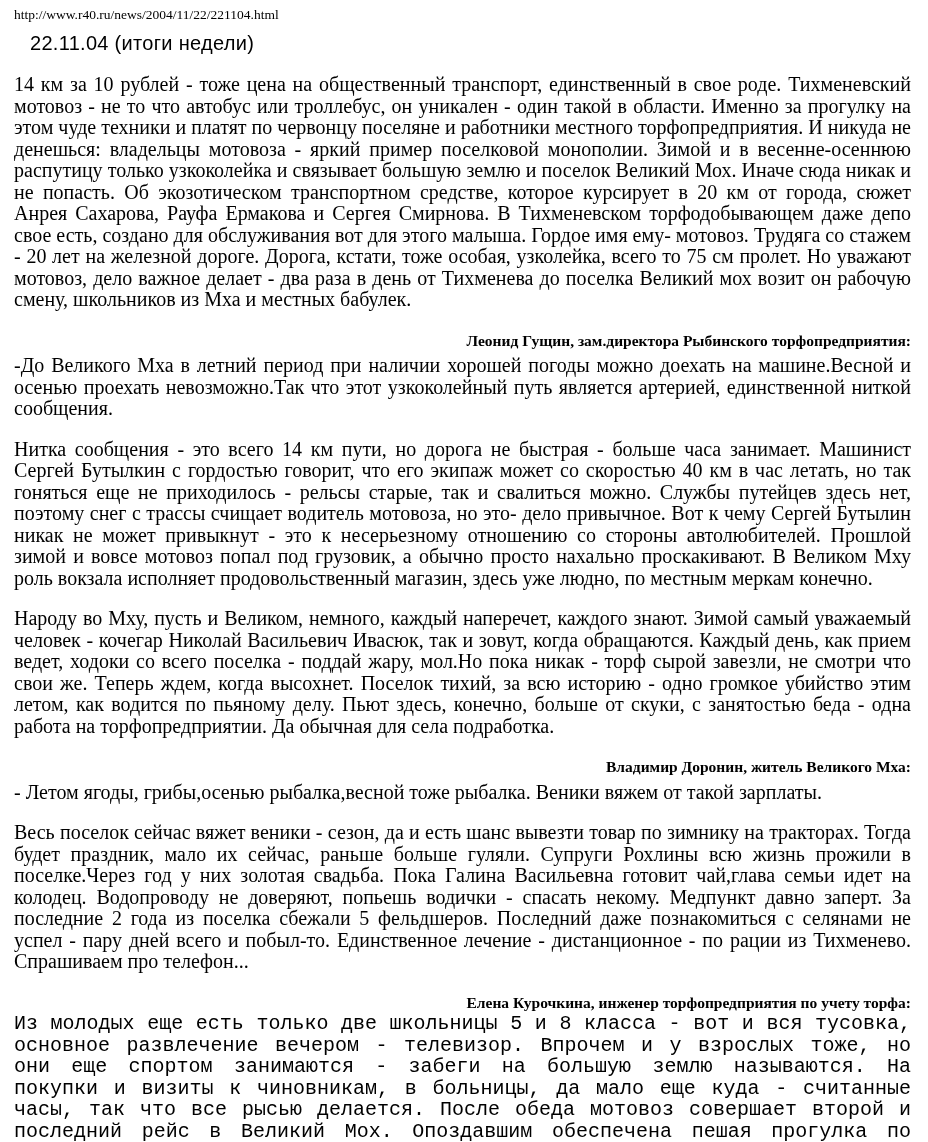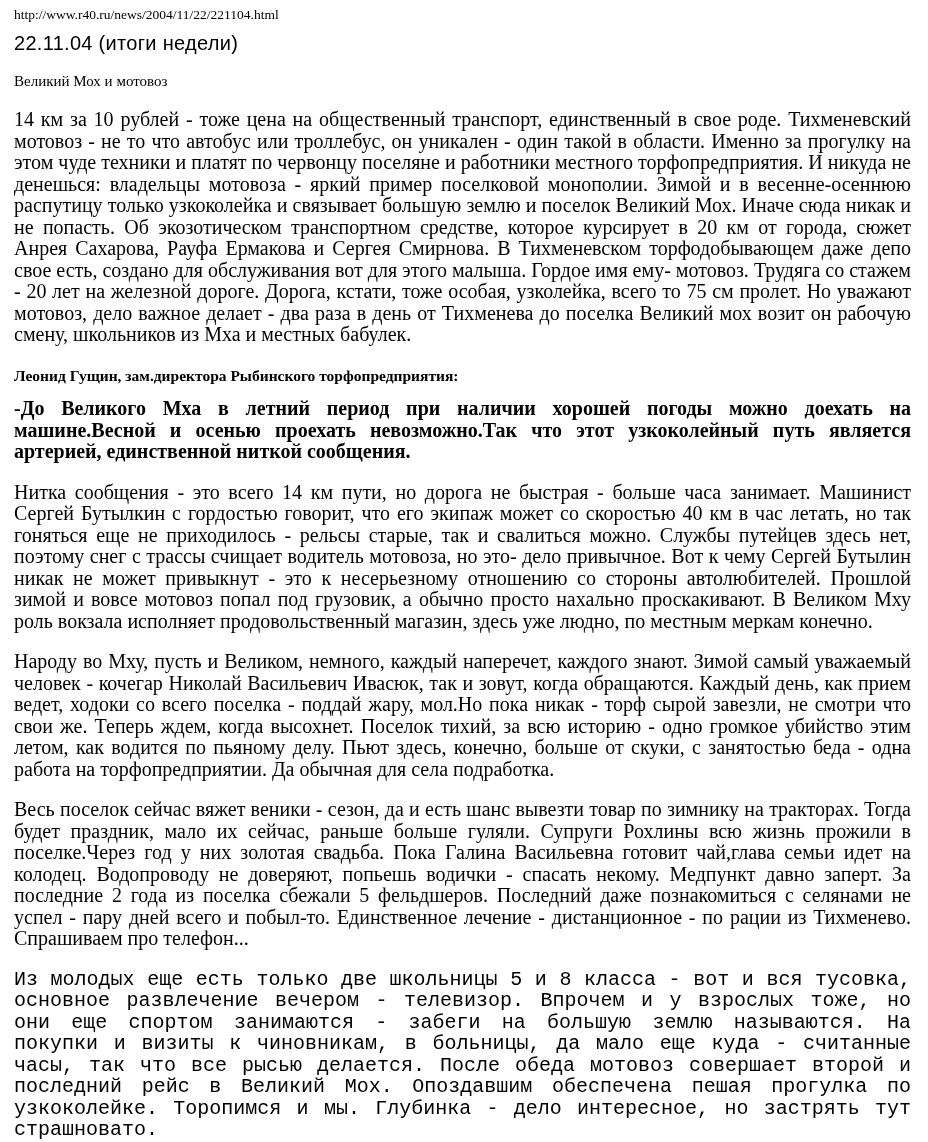--- a/index.html
+++ b/index.html
@@ -11,60 +11,65 @@
   }
   .page { padding: 6px 17px 0 14px; border-radius: 14px; }
   .url {
     font-size: 13.5px; line-height: 17px;
     font-family: "Liberation Serif", serif;
   }
   .title {
     font-family: "Liberation Sans", sans-serif;
     font-size: 20px; font-weight: 400;
     letter-spacing: 0.3px;
-    margin: 9px 0 0 0;
+    margin: 9px 0 0 16px;
   }
   .subtitle { font-size: 15px; margin-top: 18px; }
   .para, .quote {
     font-size: 20px; line-height: 21.5px;
     text-align: justify;
     margin: 19px 0 0 0;
   }
   .speech { margin-top: 19px; }
   .speaker {
     font-size: 15.5px; line-height: 21.5px;
     font-weight: bold;
+    text-align: right;
   }
-  .speech .quote { margin-top: 12px; font-weight: bold; }
+  .speech .quote { margin-top: 4px; }
   .para.no-gap { margin-top: 0; font-family: Liberation Mono, monospace; }
 </style>
 </head>
 <body>
 
 <div class="page">
 
   <div class="url">http://www.r40.ru/news/2004/11/22/221104.html</div>
 
   <h1 class="title">22.11.04 (итоги недели)</h1>
 
-  <div class="subtitle">Великий Мох и мотовоз</div>
 
   <p class="para">14 км за 10 рублей - тоже цена на общественный транспорт, единственный в свое роде. Тихменевский мотовоз - не то что автобус или троллебус, он уникален - один такой в области. Именно за прогулку на этом чуде техники и платят по червонцу поселяне и работники местного торфопредприятия. И никуда не денешься: владельцы мотовоза - яркий пример поселковой монополии. Зимой и в весенне-осеннюю распутицу только узкоколейка и связывает большую землю и поселок Великий Мох. Иначе сюда никак и не попасть. Об экозотическом транспортном средстве, которое курсирует в 20 км от города, сюжет Анрея Сахарова, Рауфа Ермакова и Сергея Смирнова. В Тихменевском торфодобывающем даже депо свое есть, создано для обслуживания вот для этого малыша. Гордое имя ему- мотовоз. Трудяга со стажем - 20 лет на железной дороге. Дорога, кстати, тоже особая, узколейка, всего то 75 см пролет. Но уважают мотовоз, дело важное делает - два раза в день от Тихменева до поселка Великий мох возит он рабочую смену, школьников из Мха и местных бабулек.</p>
 
   <div class="speech">
     <div class="speaker">Леонид Гущин, зам.директора Рыбинского торфопредприятия:</div>
     <p class="quote">-До Великого Мха в летний период при наличии хорошей погоды можно доехать на машине.Весной и осенью проехать невозможно.Так что этот узкоколейный путь является артерией, единственной ниткой сообщения.</p>
   </div>
 
   <p class="para">Нитка сообщения - это всего 14 км пути, но дорога не быстрая - больше часа занимает. Машинист Сергей Бутылкин с гордостью говорит, что его экипаж может со скоростью 40 км в час летать, но так гоняться еще не приходилось - рельсы старые, так и свалиться можно. Службы путейцев здесь нет, поэтому снег с трассы счищает водитель мотовоза, но это- дело привычное. Вот к чему Сергей Бутылин никак не может привыкнут - это к несерьезному отношению со стороны автолюбителей. Прошлой зимой и вовсе мотовоз попал под грузовик, а обычно просто нахально проскакивают. В Великом Мху роль вокзала исполняет продовольственный магазин, здесь уже людно, по местным меркам конечно.</p>
 
 
   <p class="para">Народу во Мху, пусть и Великом, немного, каждый наперечет, каждого знают. Зимой самый уважаемый человек - кочегар Николай Васильевич Ивасюк, так и зовут, когда обращаются. Каждый день, как прием ведет, ходоки со всего поселка - поддай жару, мол.Но пока никак - торф сырой завезли, не смотри что свои же. Теперь ждем, когда высохнет. Поселок тихий, за всю историю - одно громкое убийство этим летом, как водится по пьяному делу. Пьют здесь, конечно, больше от скуки, с занятостью беда - одна работа на торфопредприятии. Да обычная для села подработка.</p>
 
+  <div class="speech">
+    <div class="speaker">Владимир Доронин, житель Великого Мха:</div>
+    <p class="quote">- Летом ягоды, грибы,осенью рыбалка,весной тоже рыбалка. Веники вяжем от такой зарплаты.</p>
+  </div>
 
   <p class="para">Весь поселок сейчас вяжет веники - сезон, да и есть шанс вывезти товар по зимнику на тракторах. Тогда будет праздник, мало их сейчас, раньше больше гуляли. Супруги Рохлины всю жизнь прожили в поселке.Через год у них золотая свадьба. Пока Галина Васильевна готовит чай,глава семьи идет на колодец. Водопроводу не доверяют, попьешь водички - спасать некому. Медпункт давно заперт. За последние 2 года из поселка сбежали 5 фельдшеров. Последний даже познакомиться с селянами не успел - пару дней всего и побыл-то. Единственное лечение - дистанционное - по рации из Тихменево. Спрашиваем про телефон...</p>
 
   <div class="speech">
+    <div class="speaker">Елена Курочкина, инженер торфопредприятия по учету торфа:</div>
   </div>
 
   <p class="para no-gap">Из молодых еще есть только две школьницы 5 и 8 класса - вот и вся тусовка, основное развлечение вечером - телевизор. Впрочем и у взрослых тоже, но они еще спортом занимаются - забеги на большую землю называются. На покупки и визиты к чиновникам, в больницы, да мало еще куда - считанные часы, так что все рысью делается. После обеда мотовоз совершает второй и последний рейс в Великий Мох. Опоздавшим обеспечена пешая прогулка по узкоколейке. Торопимся и мы. Глубинка - дело интересное, но застрять тут страшновато.</p>
 
 </div>
 
 </body></html>

